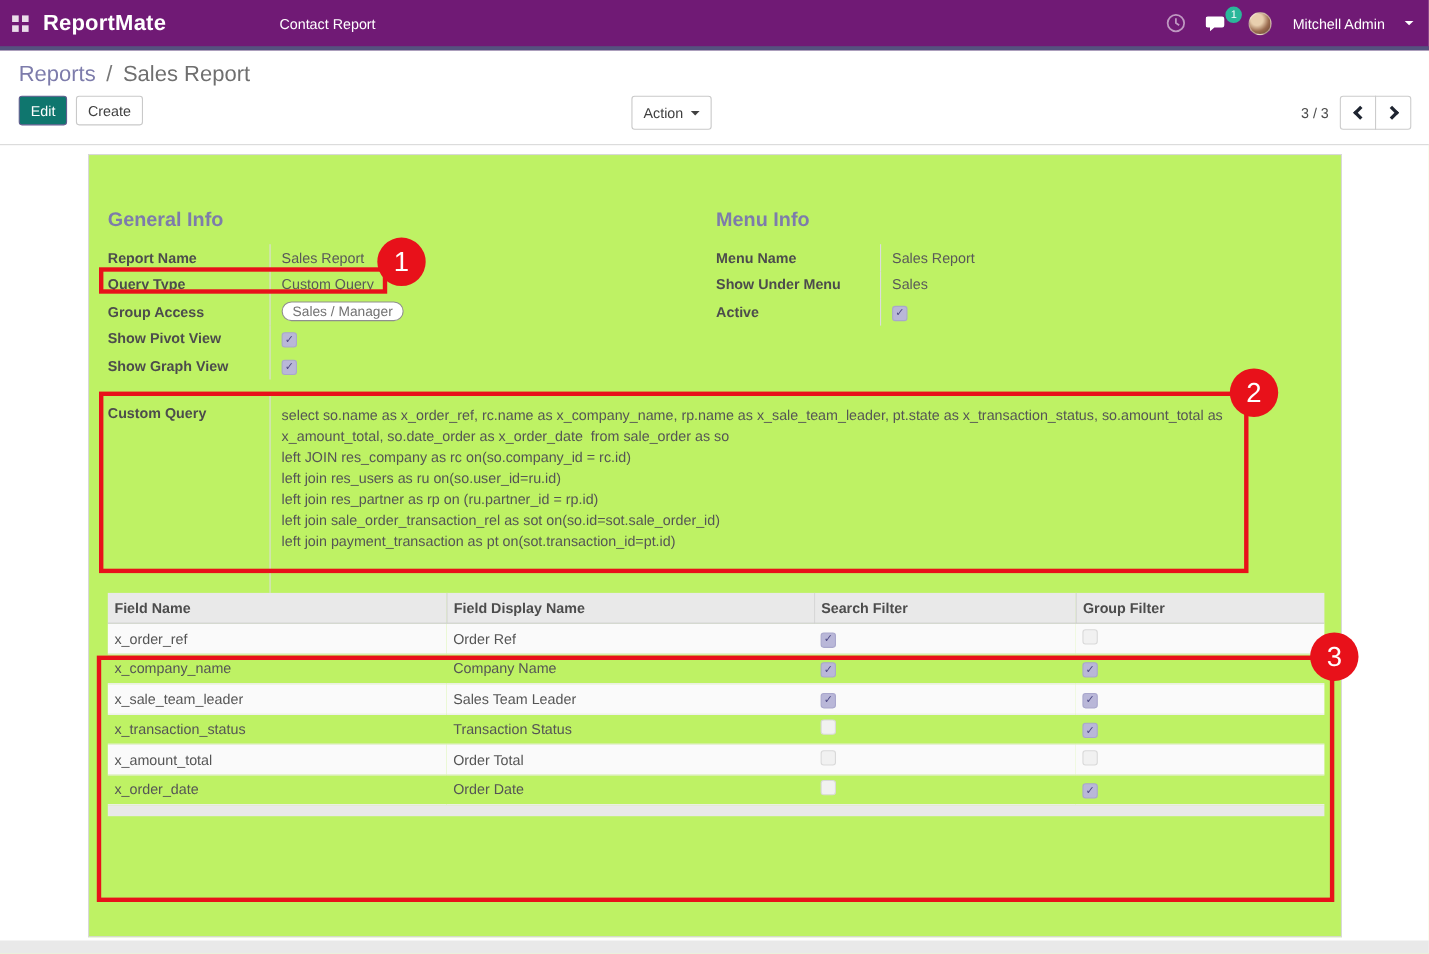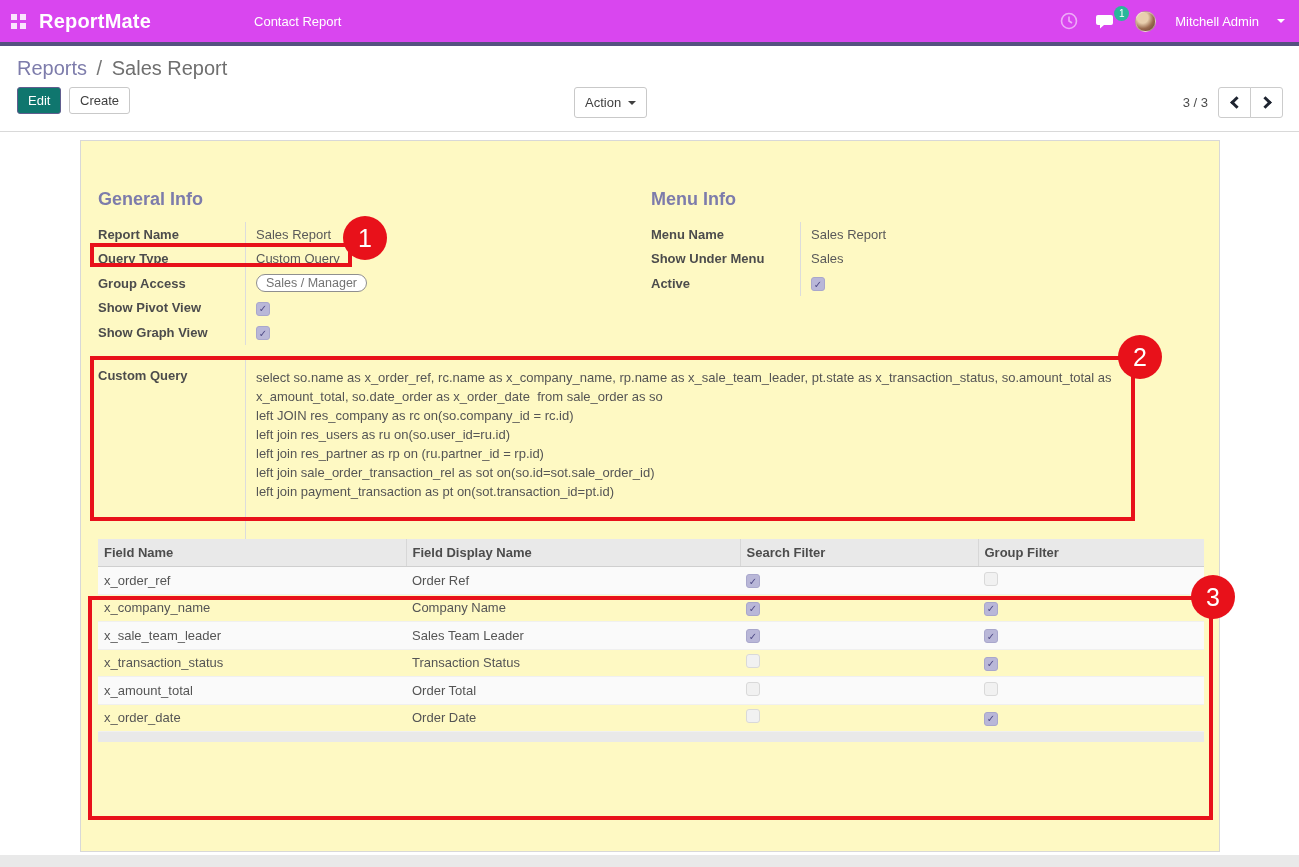--- a/index.html
+++ b/index.html
@@ -9,21 +9,21 @@
     font-family: "Liberation Sans", "DejaVu Sans", sans-serif;
     font-size: 13px;
     color: #4c4c4c;
     background: #ffffff;
     overflow: hidden;
   }
 
   
   .navbar {
     position: absolute; top:0; left:0; right:0; height:46px;
-    background:#d946ef; border-bottom:4px solid #55517f;
+    background:#701a75; border-bottom:4px solid #55517f;
     display:flex; align-items:center; color:#fff;
   }
   .apps-icon { width:15px; height:15px; margin-left:11px; display:grid;
     grid-template-columns:6px 6px; grid-template-rows:6px 6px; gap:3px; cursor:pointer; }
   .apps-icon span { background:rgba(255,255,255,.85); }
   .brand { font-size:20px; font-weight:bold; margin-left:13px; letter-spacing:.2px; }
   .nav-menu-item { font-size:13px; margin-left:103px; cursor:pointer;text-align:center; }
   .nav-right { margin-left:auto; display:flex; align-items:center; margin-right:14px; }
   .nav-icon { position:relative; margin-right:18px; cursor:pointer; display:flex; align-items:center; }
   .clock-svg, .chat-svg { display:block; }
@@ -61,21 +61,21 @@
   .pager-btn { width:33px; height:31px; background:#fff; border:1px solid #ccc;
     display:flex; align-items:center; justify-content:center; cursor:pointer; }
   .pager-btn.prev { border-radius:3px 0 0 3px; }
   .pager-btn.next { border-radius:0 3px 3px 0; margin-left:-1px; }
   .chev { width:9px; height:9px; border:solid #1e2430; border-width:0 0 3px 3px; }
   .chev.left  { transform:rotate(45deg); margin-left:3px; }
   .chev.right { transform:rotate(-135deg); margin-right:3px; }
 
   
   .sheet { position:absolute; top:140px; left:80px; width:1140px; height:712px;
-    background:#fef9c3; border:1px solid #d8d8d8; padding:48px 17px 0 17px; }
+    background:#bef264; border:1px solid #d8d8d8; padding:48px 17px 0 17px; }
   .group-title { color:#7d7cab; font-size:18px; font-weight:bold; margin-bottom:12px; }
   .groups-row { display:flex; }
   .group-col.left { width:553px; }
   .group-col.right { flex:1; }
   .frow { display:flex; align-items:center; min-height:24.5px; }
   .flabel { font-weight:bold; color:#4c4c4c; }
   .fvalue { color:#595959; padding-left:10px; }
   .left  .flabel { width:148px; border-right:1px solid #dcdcdc; align-self:stretch; display:flex; align-items:center; }
   .right .flabel { width:150px; border-right:1px solid #dcdcdc; align-self:stretch; display:flex; align-items:center; }
   .pill { display:inline-block; border:1px solid #8f8f8f; border-radius:20px;

